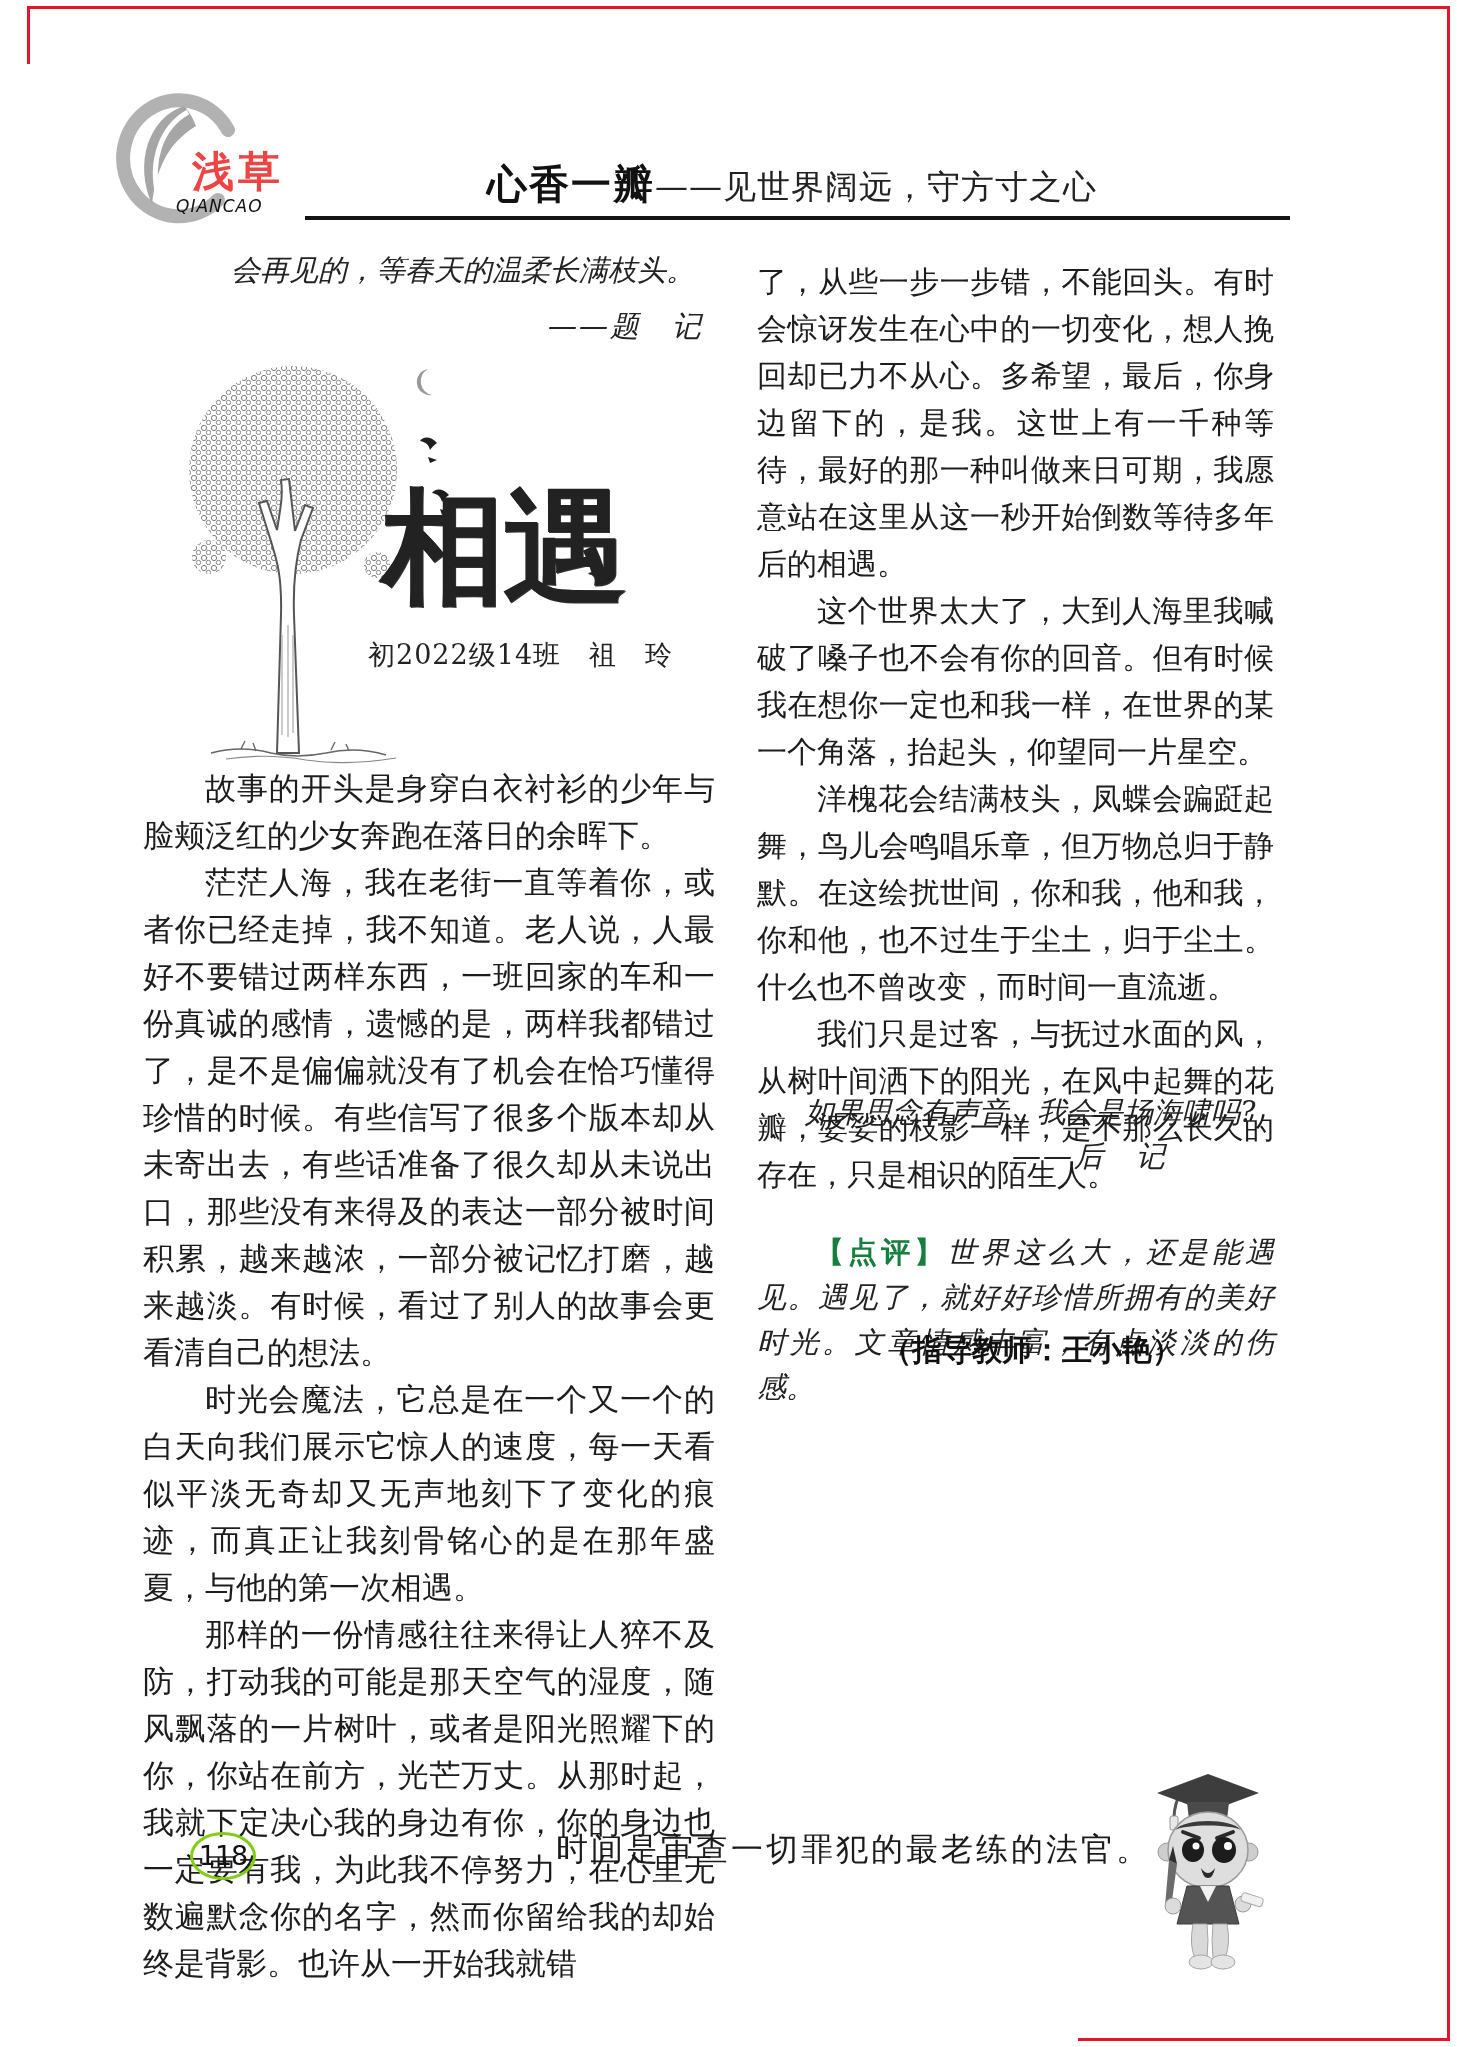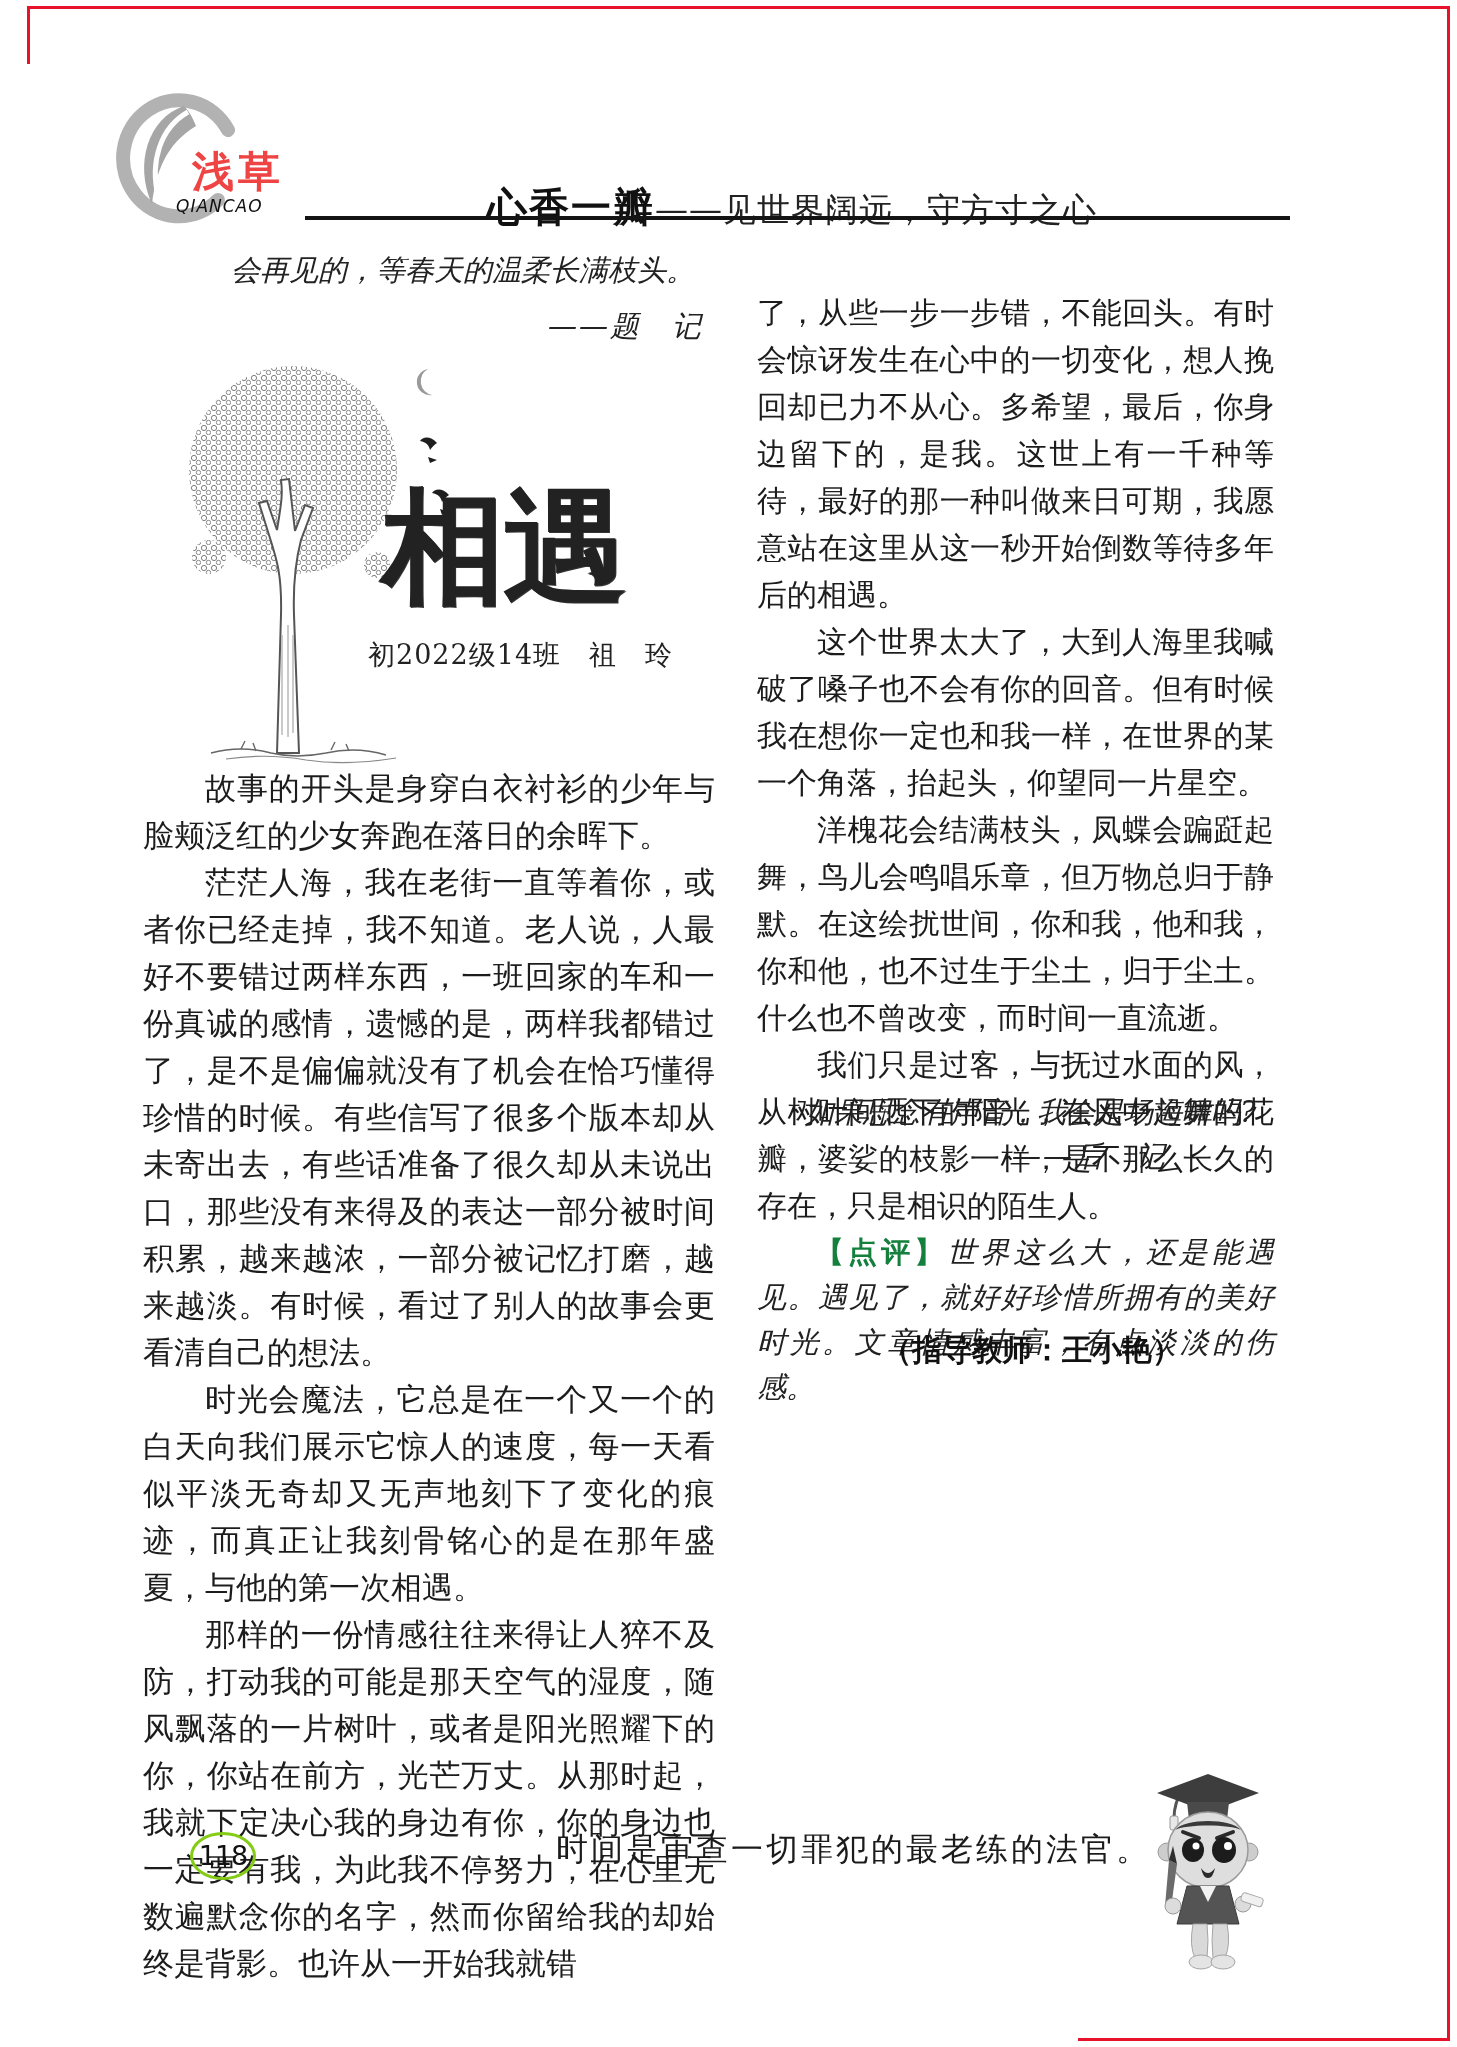--- a/index.html
+++ b/index.html
@@ -15,21 +15,21 @@
   .frame-left-stub{left:27px;top:6px;width:3px;height:58px;}
   .frame-right{left:1447px;top:6px;width:3px;height:2035px;}
   .frame-bottom-stub{left:1078px;top:2038px;width:372px;height:3px;}
 
   
   .logo{left:100px;top:92px;width:215px;height:138px;}
   .logo-cn{position:absolute;left:92px;top:52px;font-size:42px;font-weight:bold;
     font-family:"DejaVu Serif","Liberation Serif",serif;color:#ef4444;letter-spacing:4px;}
   .logo-en{position:absolute;left:76px;top:104px;font-size:17px;font-weight:normal;font-style:italic;
     font-family:"DejaVu Sans","Liberation Sans",sans-serif;color:#111;letter-spacing:1px;}
-  .header-title{left:487px;top:180px;width:610px;white-space:nowrap;}
+  .header-title{left:487px;top:157px;width:610px;white-space:nowrap;}
   .ht-main{font-family:"DejaVu Sans","Liberation Sans",sans-serif;font-weight:900;font-size:40px;color:#111;letter-spacing:2px;}
   .ht-sub{font-family:"DejaVu Serif","Liberation Serif",serif;font-size:33px;color:#222;letter-spacing:1px;}
   .header-rule{left:305px;top:216px;width:985px;height:4px;background:#141414;}
 
   
   .col-left{left:143px;top:245px;width:572px;}
   .col-right{left:757px;top:258px;width:517px;}
 
   .epigraph{left:0;top:6px;width:100%;font-style:italic;font-size:29px;color:#222;}
   .epigraph-line{padding-left:88px;}
@@ -44,21 +44,21 @@
   .byline{position:absolute;left:225px;top:302px;width:350px;
     font-size:27px;color:#222;letter-spacing:1px;}
 
   .body-text{left:0;top:520px;width:100%;}
   .body-text p, .rbody p{
     margin:0;font-size:31px;line-height:47px;text-align:justify;
     text-indent:2em;color:#1c1c1c;
   }
   .rbody{left:0;top:0;width:100%;}
   .rbody p{font-size:30px;}
-  .rbody p.no-indent{text-indent:0;margin-top:31px;}
+  .rbody p.no-indent{text-indent:0;}
 
   .postscript{left:0;top:835px;width:100%;font-style:italic;font-size:29px;color:#222;}
   .postscript-line{padding-left:48px;}
   .postscript-attr{margin-top:4px;padding-left:255px;letter-spacing:2px;}
 
   .comment{left:0;top:972px;width:100%;}
   .comment p{margin:0;font-size:29px;line-height:45px;text-align:justify;text-indent:2em;}
   .comment-label{font-family:"DejaVu Sans","Liberation Sans",sans-serif;font-weight:bold;font-style:normal;color:#15803d;}
   .comment-body{font-style:italic;color:#222;}
 

